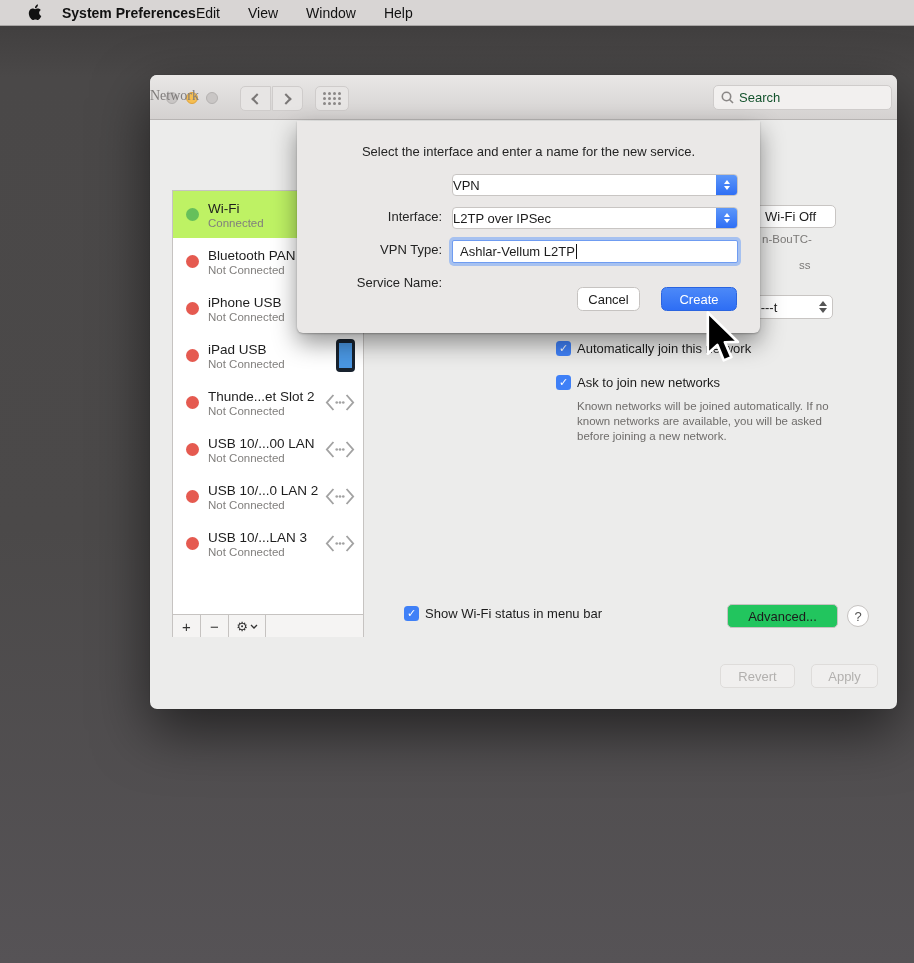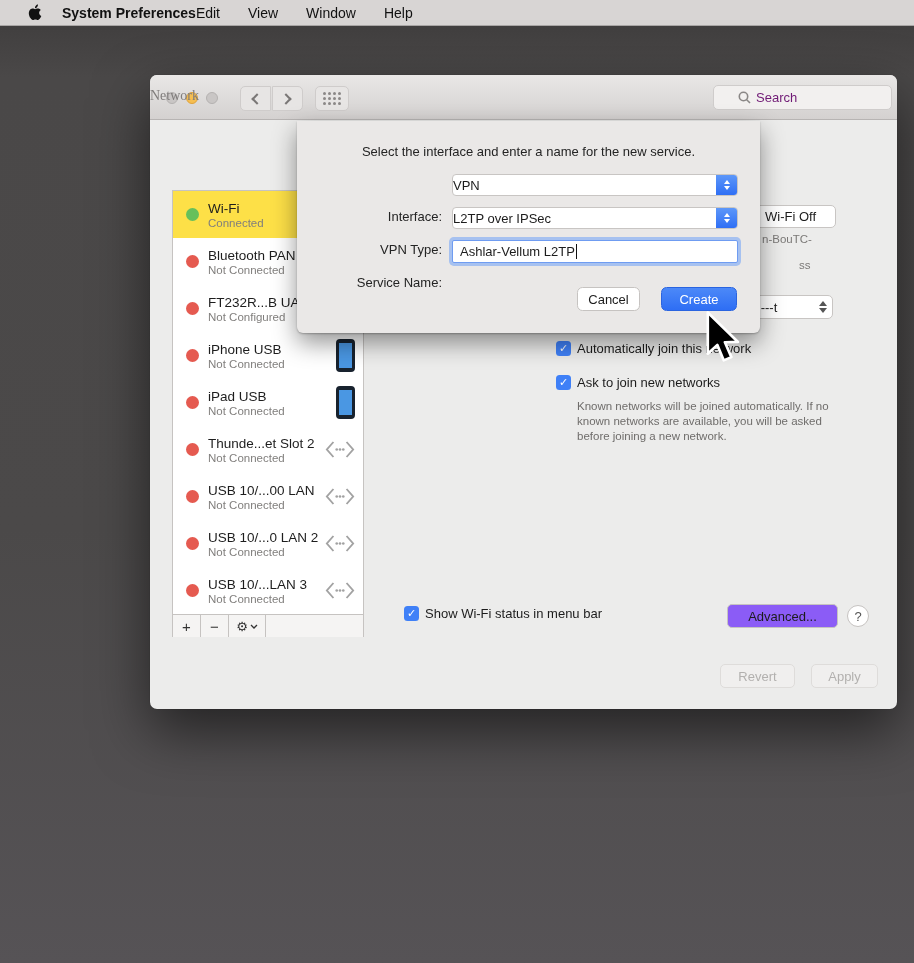--- a/index.html
+++ b/index.html
@@ -32,29 +32,29 @@
             align-items:center; justify-content:center; color:#6f6c6b; }
   .chev { width:8px; height:8px; border-left:2px solid #7a7776; border-bottom:2px solid #7a7776; }
   .chev.left  { transform:rotate(45deg); margin-left:3px; }
   .chev.right { transform:rotate(225deg); margin-right:3px; }
   .grid-icon { display:grid; grid-template-columns:repeat(4,3px); grid-gap:2px; }
   .grid-icon i { width:3px; height:3px; background:#8b8887; border-radius:50%; }
   .win-title { position:absolute; top:13px; left:0; right:0; 
                font-size:14px; color:#7f7c7b;font-family:Liberation Serif, serif; }
   .searchbox { position:absolute; top:10px; right:5px; width:179px; height:25px;
                background:#f2f0ef; border:1px solid #cfcccb; border-radius:5px;
-               display:flex; align-items:center; padding:0 24px; color:#701a75; font-size:13px; }
+               display:flex; align-items:center; padding:0 7px; color:#14532d; font-size:13px; }
   .searchbox svg { margin-right:5px; flex:0 0 auto; }
 
   
   .svc-list { position:absolute; left:22px; top:115px; width:192px; height:447px;
               background:#fff; border:1px solid #c6c3c1; }
   .svc-rows { height:423px; overflow:hidden; }
   .svc-row { height:47px; display:flex; align-items:center; padding-left:13px; position:relative; }
-  .svc-row.selected { background:#fde047; }
+  .svc-row.selected { background:#bef264; }
   .dot { width:13px; height:13px; border-radius:50%; margin-right:9px; flex:0 0 auto; }
   .dot.green { background:#66c05b; }
   .dot.red   { background:#e55a50; }
   .svc-text { flex:1 1 auto; min-width:0; }
   .svc-name { font-size:13.5px; color:#1d1d1d; white-space:nowrap; }
   .svc-status { font-size:11.5px; color:#817f7d; white-space:nowrap; margin-top:1px; }
   .svc-icon { position:absolute; right:8px; }
   .phone { width:19px; height:33px; background:#4a97e3; border:3px solid #18222e;
            border-top-width:4px; border-bottom-width:4px; border-radius:4px; }
   .svc-footer { height:23px; border-top:1px solid #c6c3c1; background:#f5f4f3;
@@ -72,21 +72,21 @@
   .stepper { display:flex; flex-direction:column; align-items:center; justify-content:center; gap:2px; }
   .tri-up    { width:0; height:0; border-left:4px solid transparent; border-right:4px solid transparent; border-bottom:5px solid #555; }
   .tri-down  { width:0; height:0; border-left:4px solid transparent; border-right:4px solid transparent; border-top:5px solid #555; }
 
   .cbx-row { position:absolute; display:flex; align-items:flex-start; }
   .checkbox { width:15px; height:15px; background:#3f80f7; border-radius:3.5px; color:#fff;
               font-size:11px; line-height:15px; text-align:center; flex:0 0 auto; }
   .cbx-label { font-size:13px; color:#1c1c1c; margin-left:6px; line-height:16px; }
   .help-text { position:absolute; width:278px; font-size:11.5px; line-height:15px; color:#6f6d6b; }
 
-  .btn { background:#8b5cf6; border:1px solid #c6c3c1; border-radius:5px; font-size:13px;
+  .btn { background:#22c55e; border:1px solid #c6c3c1; border-radius:5px; font-size:13px;
          color:#1c1c1c; display:flex; align-items:center; justify-content:center; }
   .btn.disabled { background:#f0efee; border-color:#dedcda; color:#b2b0ae; }
   .round-help { position:absolute; width:22px; height:22px; border-radius:50%; background:#fff;
                 border:1px solid #c6c3c1; font-size:13px; color:#555; display:flex;
                 align-items:center; justify-content:center; }
 
   
   .sheet { position:absolute; left:147px; top:46px; width:463px; height:212px;
            background:#eae8e7; border-radius:0 0 6px 6px; z-index:40;
            box-shadow:0 10px 24px rgba(0,0,0,.42), 0 1px 2px rgba(0,0,0,.25); }
@@ -187,28 +187,20 @@
 
     <div class="svc-row">
       <span class="dot red"></span>
       <div class="svc-text">
         <div class="svc-name">Bluetooth PAN</div>
         <div class="svc-status">Not Connected</div>
       </div>
 
     </div>
 
-    <div class="svc-row">
-      <span class="dot red"></span>
-      <div class="svc-text">
-        <div class="svc-name">FT232R...B UA</div>
-        <div class="svc-status">Not Configured</div>
-      </div>
-
-    </div>
 
     <div class="svc-row">
       <span class="dot red"></span>
       <div class="svc-text">
         <div class="svc-name">iPhone USB</div>
         <div class="svc-status">Not Connected</div>
       </div>
       <div class="svc-icon phone"></div>
 
     </div>

